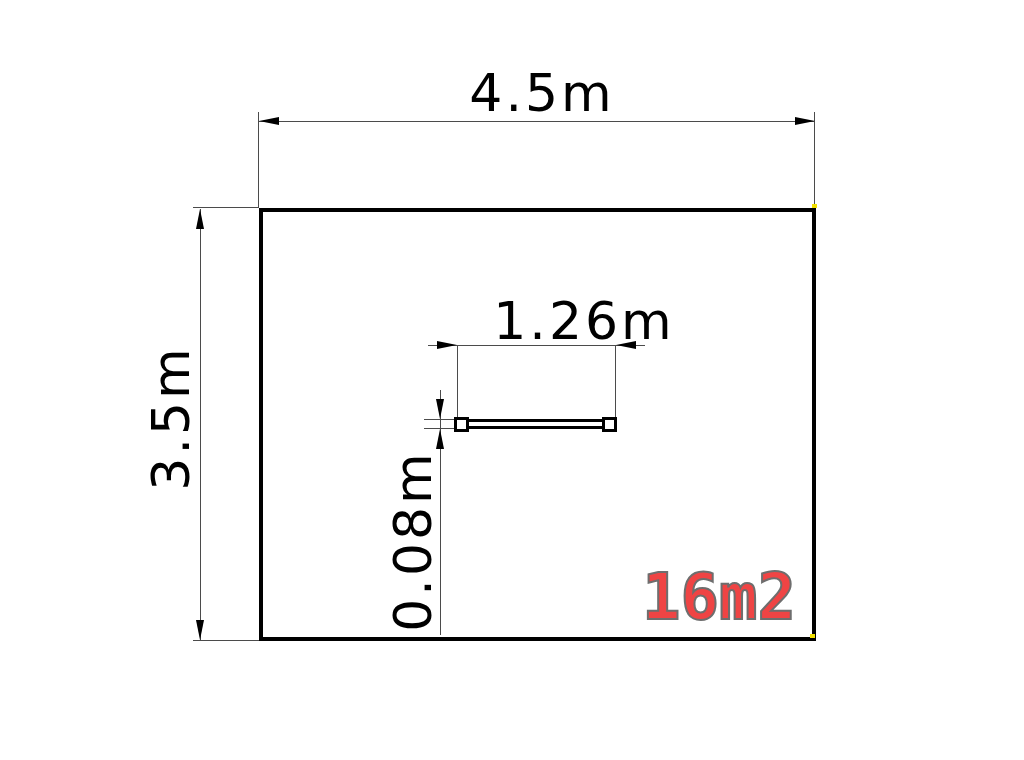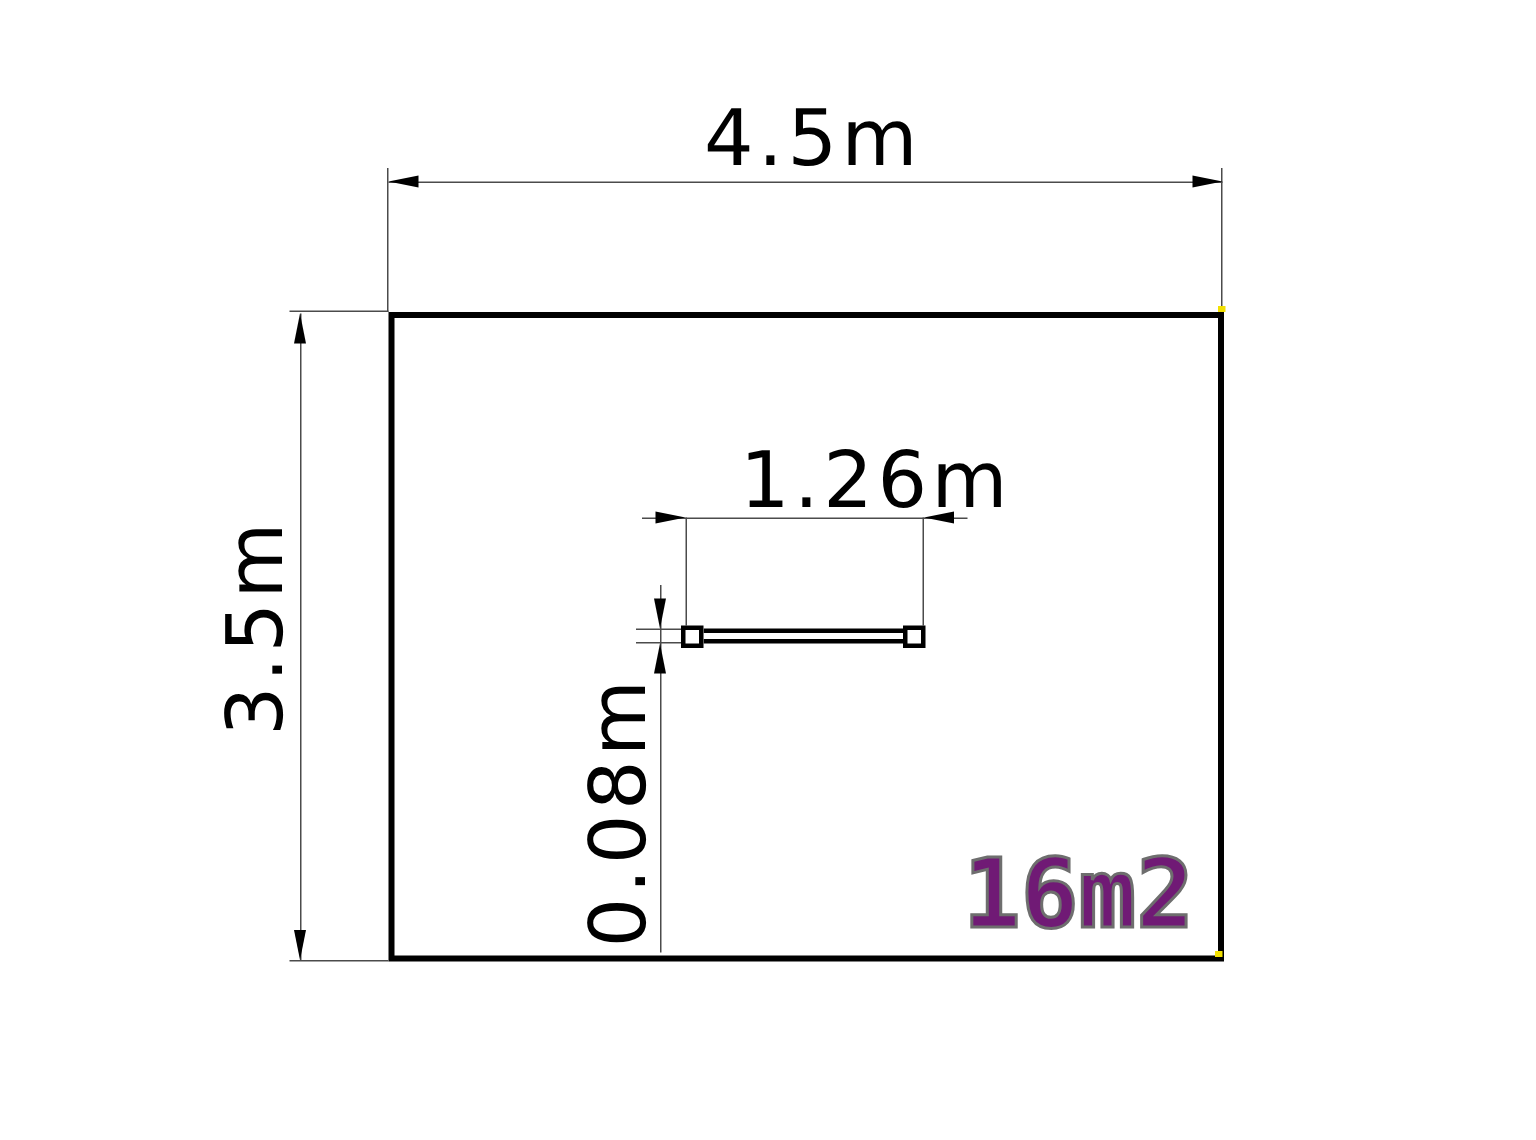--- a/index.html
+++ b/index.html
@@ -53,21 +53,21 @@
     border-bottom:3px solid var(--wall,#000);
     box-sizing:border-box;background:#fff;
   }
   
   .area-label{
     left:719px;top:597px;
     transform:translate(-50%,-50%);
     font-family:"DejaVu Sans Mono", monospace;
     font-weight:bold;
     font-size:64px;
-    color:#701a75;
+    color:#ef4444;
     -webkit-text-stroke:2px var(--area_outline,#6e6e6e);
     white-space:nowrap;
   }
   
   .grip{width:5px;height:4px;background:var(--grip,#f2e000);}
 </style>
 </head>
 <body>
 
 <div id="canvas">

